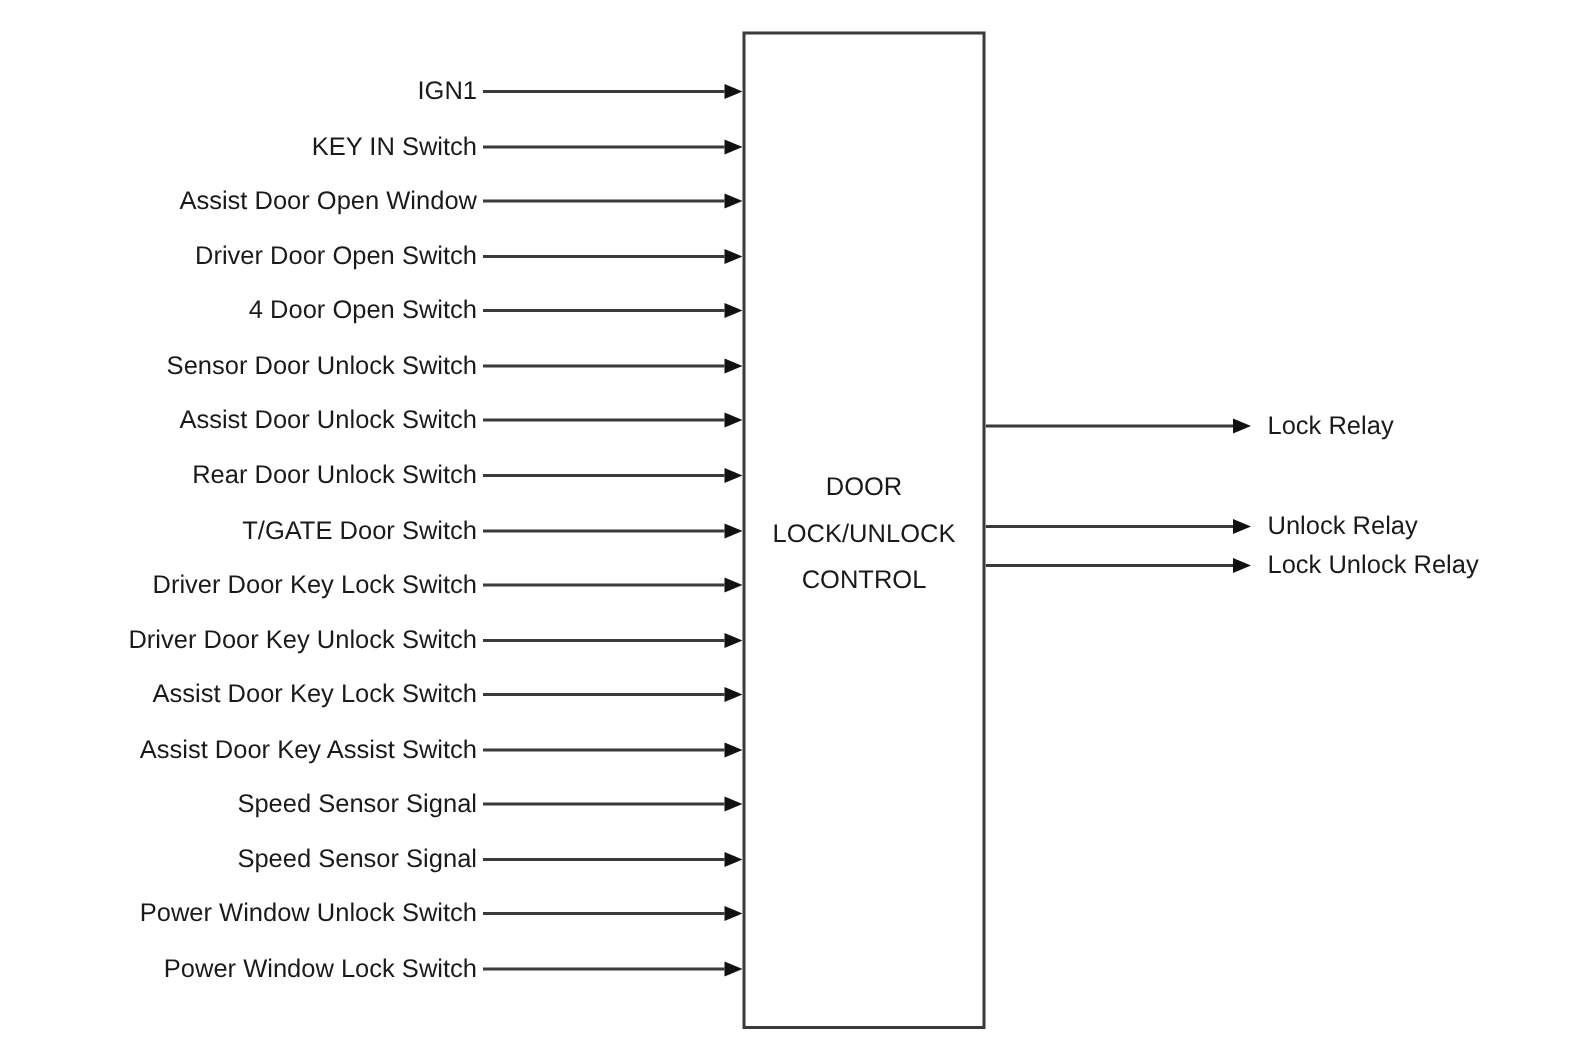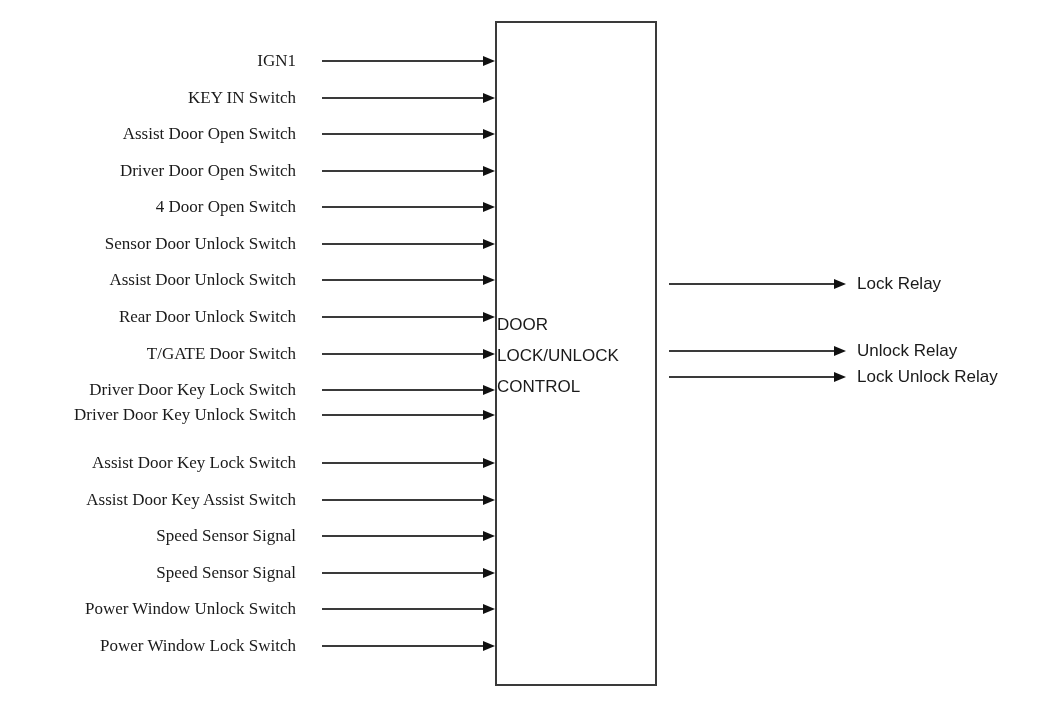--- a/index.html
+++ b/index.html
@@ -25,20 +25,21 @@
     border: 2px solid #3a3a3a;
     box-sizing: border-box;
     background: #ffffff;
     z-index: 2;
   }
   .control-box .title {
     position: absolute;
     left: 0;
     top: 286px;
     width: 100%;
+    text-align: center;
     font-size: 17px;
     line-height: 31px;
     color: #1a1a1a;
   }
   .control-box .title span {
     display: block;
   }
   .sig-row {
     position: absolute;
     height: 22px;
@@ -46,31 +47,29 @@
     align-items: center;
   }
   .input-row {
     left: 0;
     width: 495px;
     justify-content: flex-end;
   }
   .output-row {
     left: 657px;
     justify-content: flex-start;
-    margin-left: 12px;
   }
   .sig-label {
     font-size: 17px;
     line-height: 22px;
     color: #1a1a1a;
     white-space: nowrap;
   }
   .input-row .sig-label {
-    margin-right: 26px;
-    font-family: Liberation Serif, serif;
+    margin-right: 4px;
   }
   .output-row .sig-label {
     margin-left: 11px;
   }
   .wire {
     height: 2px;
     background: #3a3a3a;
   }
   .input-row .wire { width: 161px; }
   .output-row .wire { width: 165px; }
@@ -99,21 +98,21 @@
     <span class="sig-label">IGN1</span>
     <span class="wire"></span>
     <span class="arrowhead"></span>
   </div>
   <div class="sig-row input-row" style="top:87px">
     <span class="sig-label">KEY IN Switch</span>
     <span class="wire"></span>
     <span class="arrowhead"></span>
   </div>
   <div class="sig-row input-row" style="top:123px">
-    <span class="sig-label">Assist Door Open Switch</span>
+    <span class="sig-label">Assist Door Open Window</span>
     <span class="wire"></span>
     <span class="arrowhead"></span>
   </div>
   <div class="sig-row input-row" style="top:160px">
     <span class="sig-label">Driver Door Open Switch</span>
     <span class="wire"></span>
     <span class="arrowhead"></span>
   </div>
   <div class="sig-row input-row" style="top:196px">
     <span class="sig-label">4 Door Open Switch</span>
@@ -138,21 +137,21 @@
   <div class="sig-row input-row" style="top:343px">
     <span class="sig-label">T/GATE Door Switch</span>
     <span class="wire"></span>
     <span class="arrowhead"></span>
   </div>
   <div class="sig-row input-row" style="top:379px">
     <span class="sig-label">Driver Door Key Lock Switch</span>
     <span class="wire"></span>
     <span class="arrowhead"></span>
   </div>
-  <div class="sig-row input-row" style="top:404px">
+  <div class="sig-row input-row" style="top:416px">
     <span class="sig-label">Driver Door Key Unlock Switch</span>
     <span class="wire"></span>
     <span class="arrowhead"></span>
   </div>
   <div class="sig-row input-row" style="top:452px">
     <span class="sig-label">Assist Door Key Lock Switch</span>
     <span class="wire"></span>
     <span class="arrowhead"></span>
   </div>
   <div class="sig-row input-row" style="top:489px">

